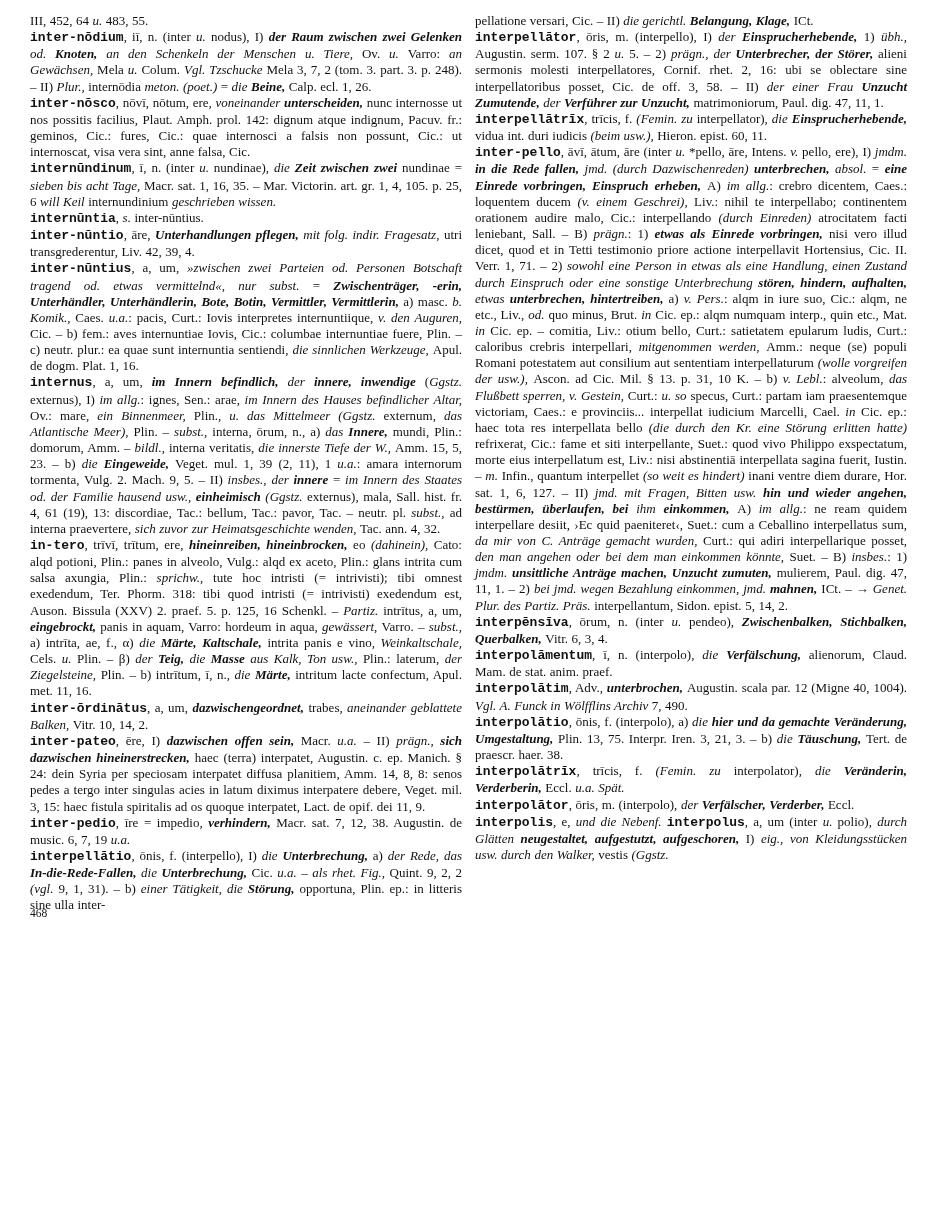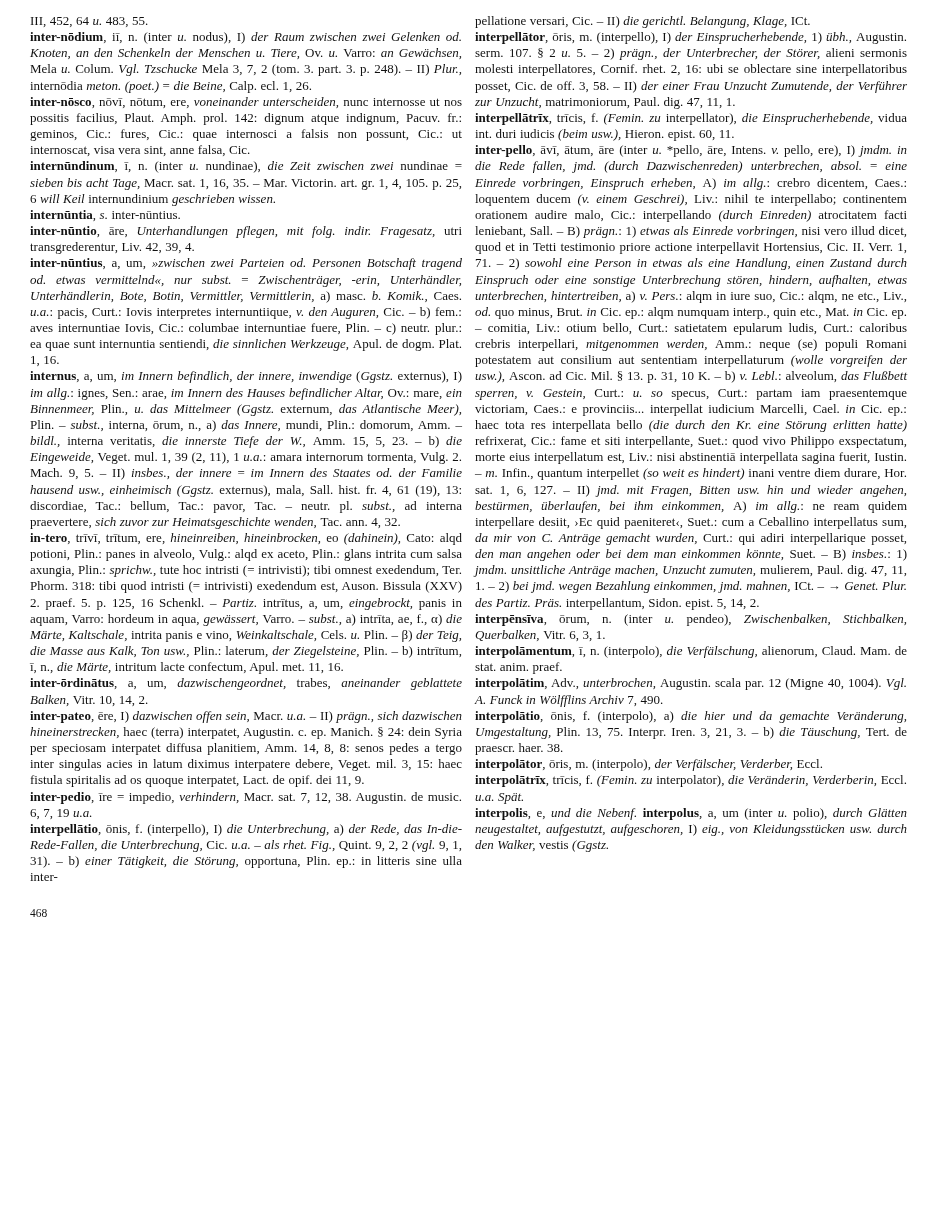--- a/index.html
+++ b/index.html
@@ -27,22 +27,22 @@
   }
   p.entry {
     font-size: 13px;
     line-height: 16.15px;
     text-align: justify;
     text-justify: inter-word;
     margin: 0;
     word-spacing: 0.02em;
   }
   .it { font-style: italic; }
-  .bd { font-weight: bold; }
-  .bi { font-weight: normal; font-style: italic; }
+  .bd { font-weight: bold; font-family: Liberation Mono, monospace; }
+  .bi { font-weight: bold; font-style: italic; }
   .page-num {
     position: absolute;
     left: 30px;
     bottom: 0;
     font-size: 11.5px;
     line-height: 13px;
   }
 </style>
 </head>
 <body>
@@ -62,23 +62,23 @@
         <p class="entry"><span class="bd">inter-ōrdinātus</span><span>, a, um, </span><span class="bi">dazwischengeordnet, </span><span>trabes, </span><span class="it">aneinander geblattete Balken, </span><span>Vitr. 10, 14, 2.</span></p>
         <p class="entry"><span class="bd">inter-pateo</span><span>, ēre, I) </span><span class="bi">dazwischen offen sein, </span><span>Macr. </span><span class="it">u.a.</span><span> – II) </span><span class="it">prägn., </span><span class="bi">sich dazwischen hineinerstrecken, </span><span>haec (terra) interpatet, Augustin. c. ep. Manich. § 24: dein Syria per speciosam interpatet diffusa planitiem, Amm. 14, 8, 8: senos pedes a tergo inter singulas acies in latum diximus interpatere debere, Veget. mil. 3, 15: haec fistula spiritalis ad os quoque interpatet, Lact. de opif. dei 11, 9.</span></p>
         <p class="entry"><span class="bd">inter-pedio</span><span>, īre = impedio, </span><span class="bi">verhindern, </span><span>Macr. sat. 7, 12, 38. Augustin. de music. 6, 7, 19 </span><span class="it">u.a.</span></p>
         <p class="entry"><span class="bd">interpellātio</span><span>, ōnis, f. (interpello), I) </span><span class="it">die </span><span class="bi">Unterbrechung, </span><span>a) </span><span class="it">der Rede, das </span><span class="bi">In-die-Rede-Fallen, </span><span class="it">die </span><span class="bi">Unterbrechung, </span><span>Cic. </span><span class="it">u.a.</span><span> – </span><span class="it">als rhet. Fig., </span><span>Quint. 9, 2, 2 </span><span class="it">(vgl. </span><span>9, 1, 31). – b) </span><span class="it">einer Tätigkeit, die </span><span class="bi">Störung, </span><span>opportuna, Plin. ep.: in litteris sine ulla inter-</span></p>
       </div>
     <div class="col">
         <p class="entry"><span>pellatione versari, Cic. – II) </span><span class="it">die gerichtl. </span><span class="bi">Belangung, Klage, </span><span>ICt.</span></p>
         <p class="entry"><span class="bd">interpellātor</span><span>, ōris, m. (interpello), I) </span><span class="it">der </span><span class="bi">Einsprucherhebende, </span><span>1) </span><span class="it">übh., </span><span>Augustin. serm. 107. § 2 </span><span class="it">u.</span><span> 5. – 2) </span><span class="it">prägn., der </span><span class="bi">Unterbrecher, der Störer, </span><span>alieni sermonis molesti interpellatores, Cornif. rhet. 2, 16: ubi se oblectare sine interpellatoribus posset, Cic. de off. 3, 58. – II) </span><span class="it">der einer Frau </span><span class="bi">Unzucht Zumutende, </span><span class="it">der </span><span class="bi">Verführer zur Unzucht, </span><span>matrimoniorum, Paul. dig. 47, 11, 1.</span></p>
         <p class="entry"><span class="bd">interpellātrīx</span><span>, trīcis, f. </span><span class="it">(Femin. zu </span><span>interpellator), </span><span class="it">die </span><span class="bi">Einsprucherhebende, </span><span>vidua int. duri iudicis </span><span class="it">(beim usw.), </span><span>Hieron. epist. 60, 11.</span></p>
         <p class="entry"><span class="bd">inter-pello</span><span>, āvī, ātum, āre (inter </span><span class="it">u.</span><span> *pello, āre, Intens. </span><span class="it">v.</span><span> pello, ere), I) </span><span class="it">jmdm. </span><span class="bi">in die Rede fallen, </span><span class="it">jmd. (durch Dazwischenreden) </span><span class="bi">unterbrechen, </span><span class="it">absol. </span><span>= </span><span class="bi">eine Einrede vorbringen, Einspruch erheben, </span><span>A) </span><span class="it">im allg.</span><span>: crebro dicentem, Caes.: loquentem ducem </span><span class="it">(v. einem Geschrei), </span><span>Liv.: nihil te interpellabo; continentem orationem audire malo, Cic.: interpellando </span><span class="it">(durch Einreden) </span><span>atrocitatem facti leniebant, Sall. – B) </span><span class="it">prägn.</span><span>: 1) </span><span class="bi">etwas als Einrede vorbringen, </span><span>nisi vero illud dicet, quod et in Tetti testimonio priore actione interpellavit Hortensius, Cic. II. Verr. 1, 71. – 2) </span><span class="it">sowohl eine Person in etwas als eine Handlung, einen Zustand durch Einspruch oder eine sonstige Unterbrechung </span><span class="bi">stören, hindern, aufhalten, </span><span class="it">etwas </span><span class="bi">unterbrechen, hintertreiben, </span><span>a) </span><span class="it">v. Pers.</span><span>: alqm in iure suo, Cic.: alqm, ne etc., Liv., </span><span class="it">od.</span><span> quo minus, Brut. </span><span class="it">in </span><span>Cic. ep.: alqm numquam interp., quin etc., Mat. </span><span class="it">in </span><span>Cic. ep. – comitia, Liv.: otium bello, Curt.: satietatem epularum ludis, Curt.: caloribus crebris interpellari, </span><span class="it">mitgenommen werden, </span><span>Amm.: neque (se) populi Romani potestatem aut consilium aut sententiam interpellaturum </span><span class="it">(wolle vorgreifen der usw.), </span><span>Ascon. ad Cic. Mil. § 13. p. 31, 10 K. – b) </span><span class="it">v. Lebl.</span><span>: alveolum, </span><span class="it">das Flußbett sperren, v. Gestein, </span><span>Curt.: </span><span class="it">u. so </span><span>specus, Curt.: partam iam praesentemque victoriam, Caes.: e provinciis... interpellat iudicium Marcelli, Cael. </span><span class="it">in </span><span>Cic. ep.: haec tota res interpellata bello </span><span class="it">(die durch den Kr. eine Störung erlitten hatte) </span><span>refrixerat, Cic.: fame et siti interpellante, Suet.: quod vivo Philippo exspectatum, morte eius interpellatum est, Liv.: nisi abstinentiā interpellata sagina fuerit, Iustin. – </span><span class="it">m.</span><span> Infin., quantum interpellet </span><span class="it">(so weit es hindert) </span><span>inani ventre diem durare, Hor. sat. 1, 6, 127. – II) </span><span class="it">jmd. mit Fragen, Bitten usw. </span><span class="bi">hin und wieder angehen, bestürmen, überlaufen, bei </span><span class="it">ihm </span><span class="bi">einkommen, </span><span>A) </span><span class="it">im allg.</span><span>: ne ream quidem interpellare desiit, ›Ec quid paeniteret‹, Suet.: cum a Ceballino interpellatus sum, </span><span class="it">da mir von C. Anträge gemacht wurden, </span><span>Curt.: qui adiri interpellarique posset, </span><span class="it">den man angehen oder bei dem man einkommen könnte, </span><span>Suet. – B) </span><span class="it">insbes.</span><span>: 1) </span><span class="it">jmdm. </span><span class="bi">unsittliche Anträge machen, Unzucht zumuten, </span><span>mulierem, Paul. dig. 47, 11, 1. – 2) </span><span class="it">bei jmd. wegen Bezahlung einkommen, jmd. </span><span class="bi">mahnen, </span><span>ICt. – → </span><span class="it">Genet. Plur. des Partiz. Präs. </span><span>interpellantum, Sidon. epist. 5, 14, 2.</span></p>
-        <p class="entry"><span class="bd">interpēnsīva</span><span>, ōrum, n. (inter </span><span class="it">u.</span><span> pendeo), </span><span class="bi">Zwischenbalken, Stichbalken, Querbalken, </span><span>Vitr. 6, 3, 1.</span></p>
+        <p class="entry"><span class="bd">interpēnsīva</span><span>, ōrum, n. (inter </span><span class="it">u.</span><span> pendeo), </span><span class="bi">Zwischenbalken, Stichbalken, Querbalken, </span><span>Vitr. 6, 3, 4.</span></p>
         <p class="entry"><span class="bd">interpolāmentum</span><span>, ī, n. (interpolo), </span><span class="it">die </span><span class="bi">Verfälschung, </span><span>alienorum, Claud. Mam. de stat. anim. praef.</span></p>
         <p class="entry"><span class="bd">interpolātim</span><span>, Adv., </span><span class="bi">unterbrochen, </span><span>Augustin. scala par. 12 (Migne 40, 1004). </span><span class="it">Vgl. A. Funck in Wölfflins Archiv </span><span>7, 490.</span></p>
         <p class="entry"><span class="bd">interpolātio</span><span>, ōnis, f. (interpolo), a) </span><span class="it">die </span><span class="bi">hier und da gemachte Veränderung, Umgestaltung, </span><span>Plin. 13, 75. Interpr. Iren. 3, 21, 3. – b) </span><span class="it">die </span><span class="bi">Täuschung, </span><span>Tert. de praescr. haer. 38.</span></p>
+        <p class="entry"><span class="bd">interpolātrīx</span><span>, trīcis, f. </span><span class="it">(Femin. zu </span><span>interpolator), </span><span class="it">die </span><span class="bi">Veränderin, Verderberin, </span><span>Eccl. </span><span class="it">u.a. Spät.</span></p>
         <p class="entry"><span class="bd">interpolātor</span><span>, ōris, m. (interpolo), </span><span class="it">der </span><span class="bi">Verfälscher, Verderber, </span><span>Eccl.</span></p>
-        <p class="entry"><span class="bd">interpolātrīx</span><span>, trīcis, f. </span><span class="it">(Femin. zu </span><span>interpolator), </span><span class="it">die </span><span class="bi">Veränderin, Verderberin, </span><span>Eccl. </span><span class="it">u.a. Spät.</span></p>
         <p class="entry"><span class="bd">interpolis</span><span>, e, </span><span class="it">und die Nebenf. </span><span class="bd">interpolus</span><span>, a, um (inter </span><span class="it">u.</span><span> polio), </span><span class="it">durch Glätten </span><span class="bi">neugestaltet, aufgestutzt, aufgeschoren, </span><span>I) </span><span class="it">eig., von Kleidungsstücken usw. durch den Walker, </span><span>vestis </span><span class="it">(Ggstz.</span></p>
       </div>
   </div>
   <div class="page-num">468</div>
 </div>
 
 </body></html>

